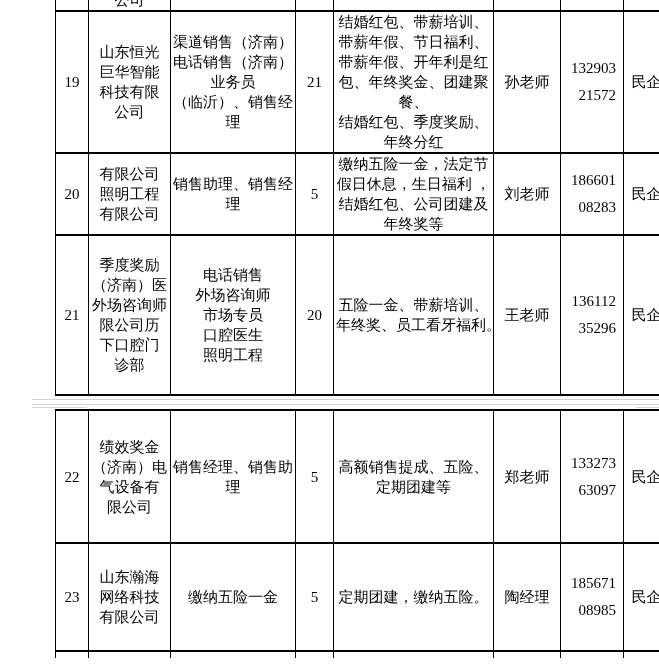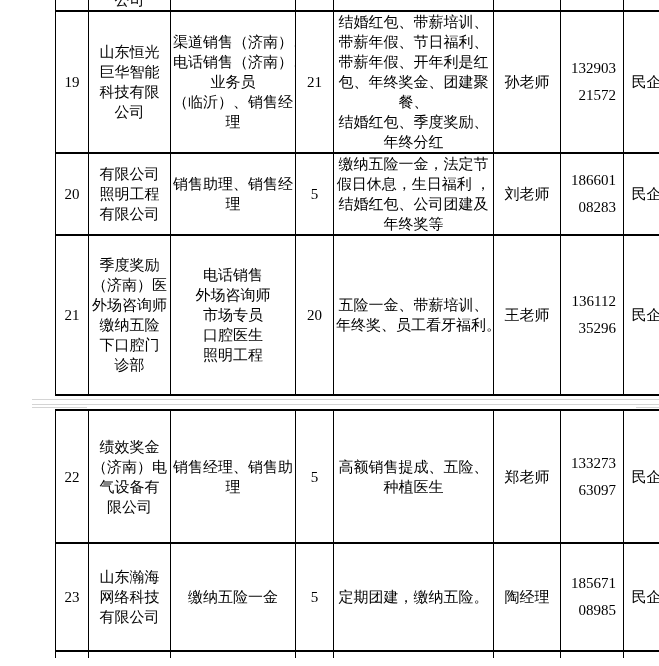--- a/index.html
+++ b/index.html
@@ -177,21 +177,21 @@
   </tr>
         <tr>
     <td>
             <div>21</div>
           </td>
     <td>
             <div class="ml">
               <div>季度奖励</div>
               <div>（济南）医</div>
               <div>外场咨询师</div>
-              <div>缴纳五险</div>
+              <div>限公司历</div>
               <div>下口腔门</div>
               <div>诊部</div>
             </div>
           </td>
     <td>
             <div class="ml">
               <div>电话销售</div>
               <div>外场咨询师</div>
               <div>市场专员</div>
               <div>口腔医生</div>
@@ -256,21 +256,21 @@
               <div>销售经理、销售助</div>
               <div>理</div>
             </div>
           </td>
     <td>
             <div>5</div>
           </td>
     <td>
             <div class="ml">
               <div>高额销售提成、五险、</div>
-              <div>种植医生</div>
+              <div>定期团建等</div>
             </div>
           </td>
     <td>
             <div>郑老师</div>
           </td>
     <td>
             <div class="phone-wrap">13327363097</div>
           </td>
     <td>
             <div>民企</div>

